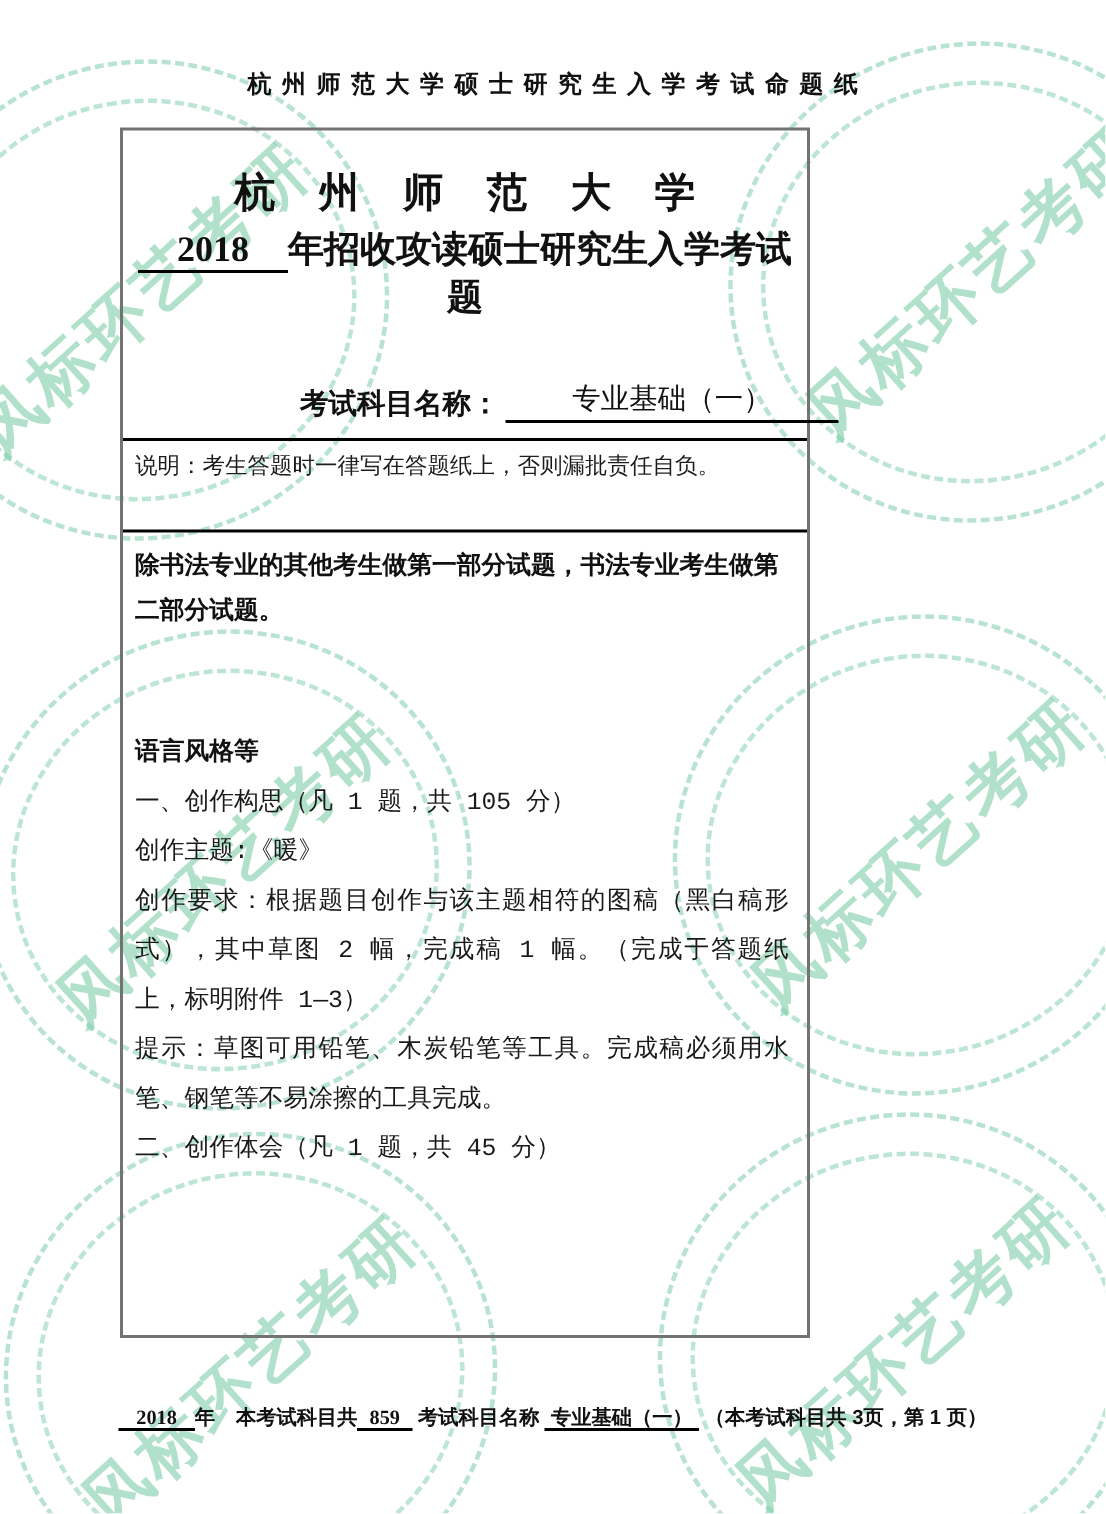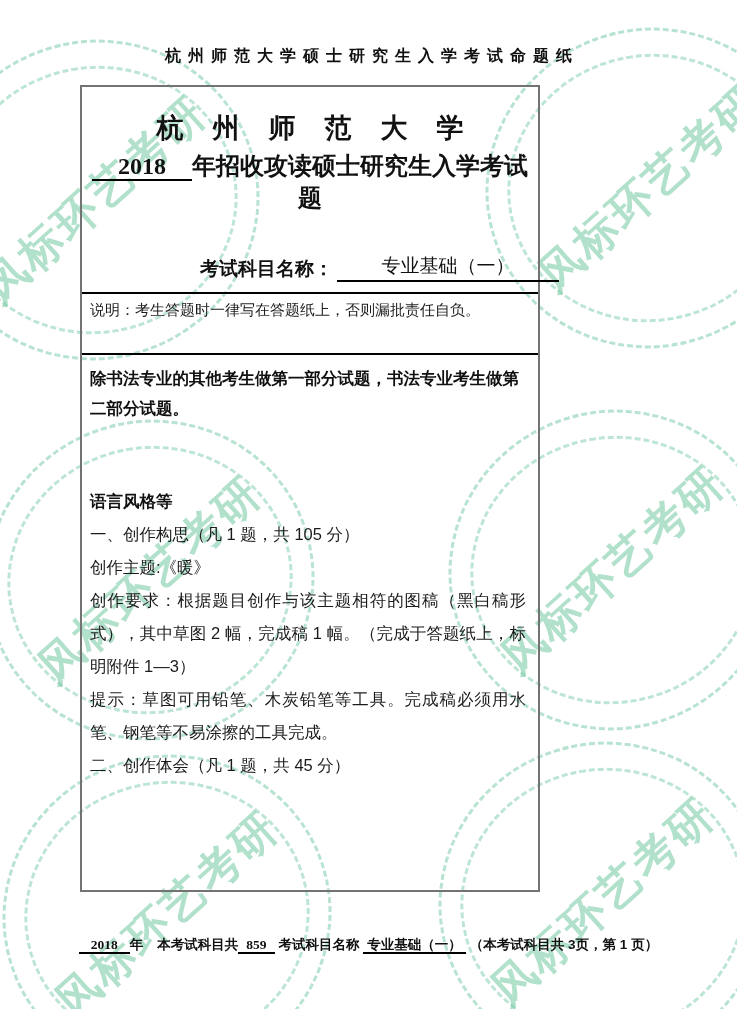--- a/index.html
+++ b/index.html
@@ -64,21 +64,21 @@
   .row-name .field-value { font-weight:normal; }
 
   .notice-row {
     position:absolute; top:205px; left:0; right:0; height:63px; box-sizing:border-box;
     border-top:2px solid #000; border-bottom:2px solid #000;
     padding:7px 8px 0 8px; font-size:15px; color:#1c1c1c;
   }
 
   .content-area {
     position:absolute; top:268px; left:0; right:0; bottom:0;
-    padding:6px 12px 0 8px; box-sizing:border-box;
+    padding:6px 12px 0 8px; box-sizing:border-box;font-family:Liberation Mono, monospace;
   }
   .bold-instruction { margin:2px 0 0 0; font-size:16.5px; font-weight:bold;
     line-height:30px; }
   .section-title { margin:62px 0 0 0; font-size:16.5px; font-weight:bold;
     line-height:33px; }
   .body-para { margin:0; font-size:16.5px; line-height:33px; text-align:justify;
     color:#1a1a1a; }
 
   
   .page-footer {

